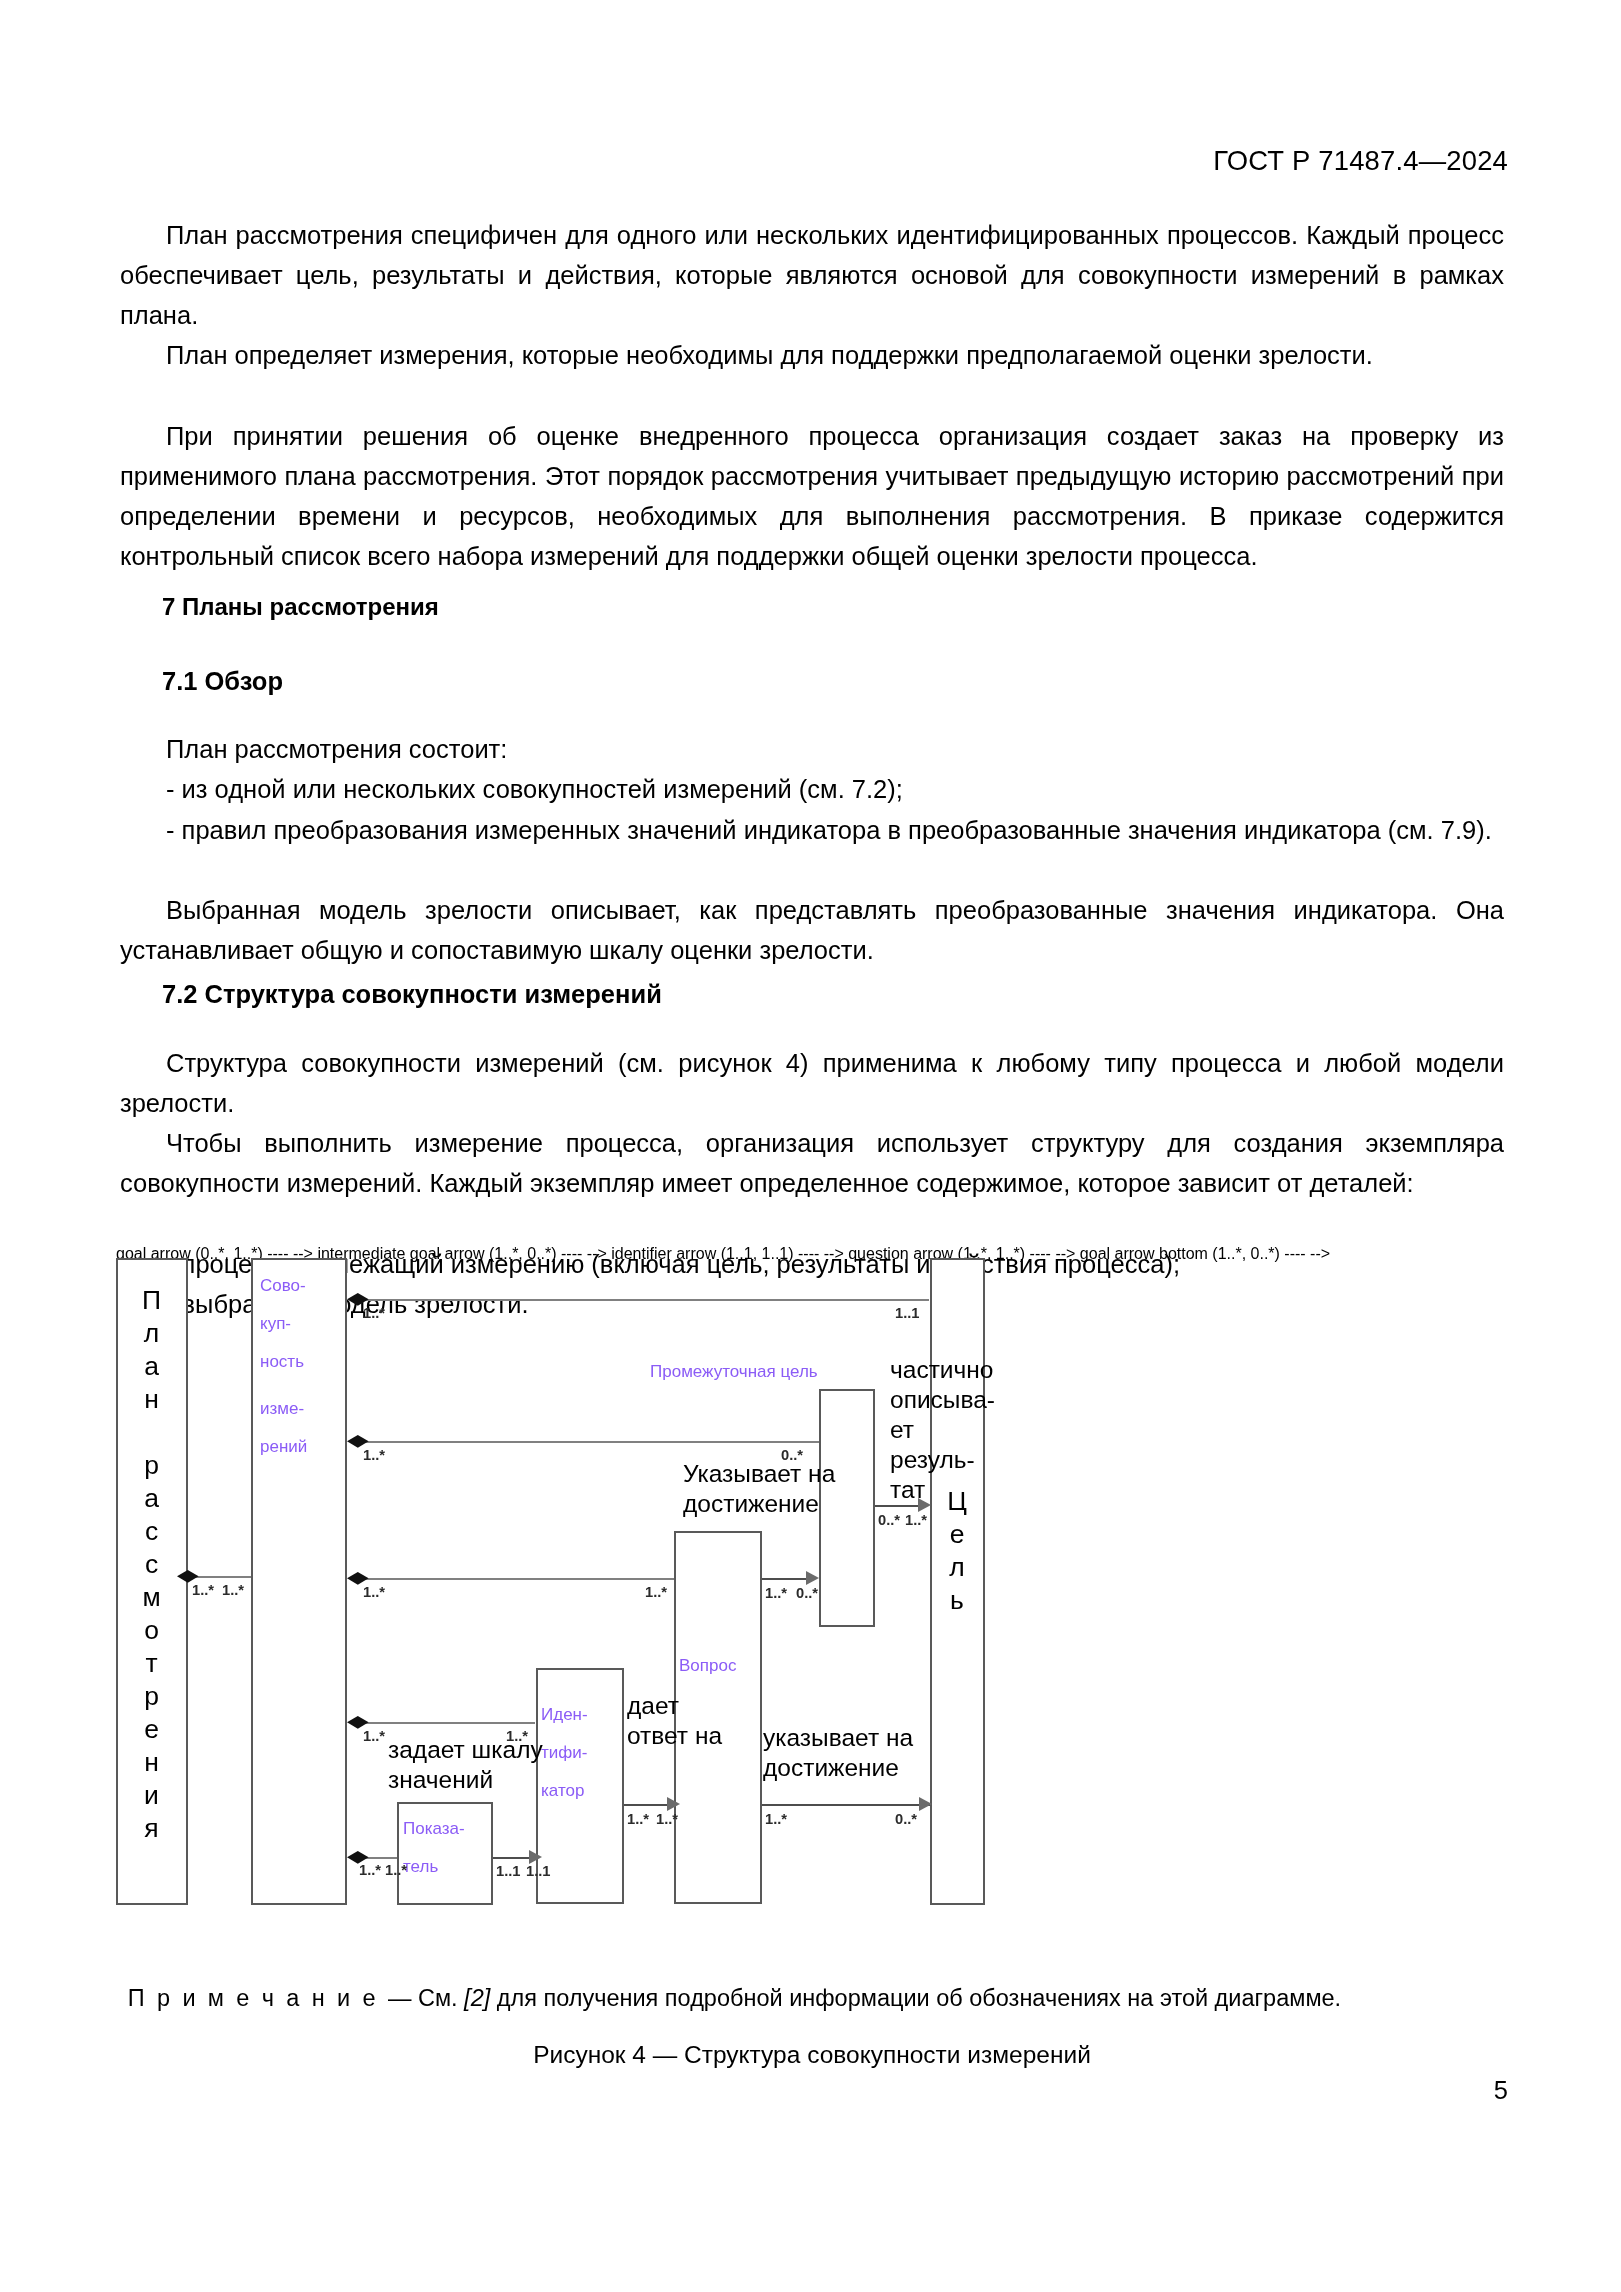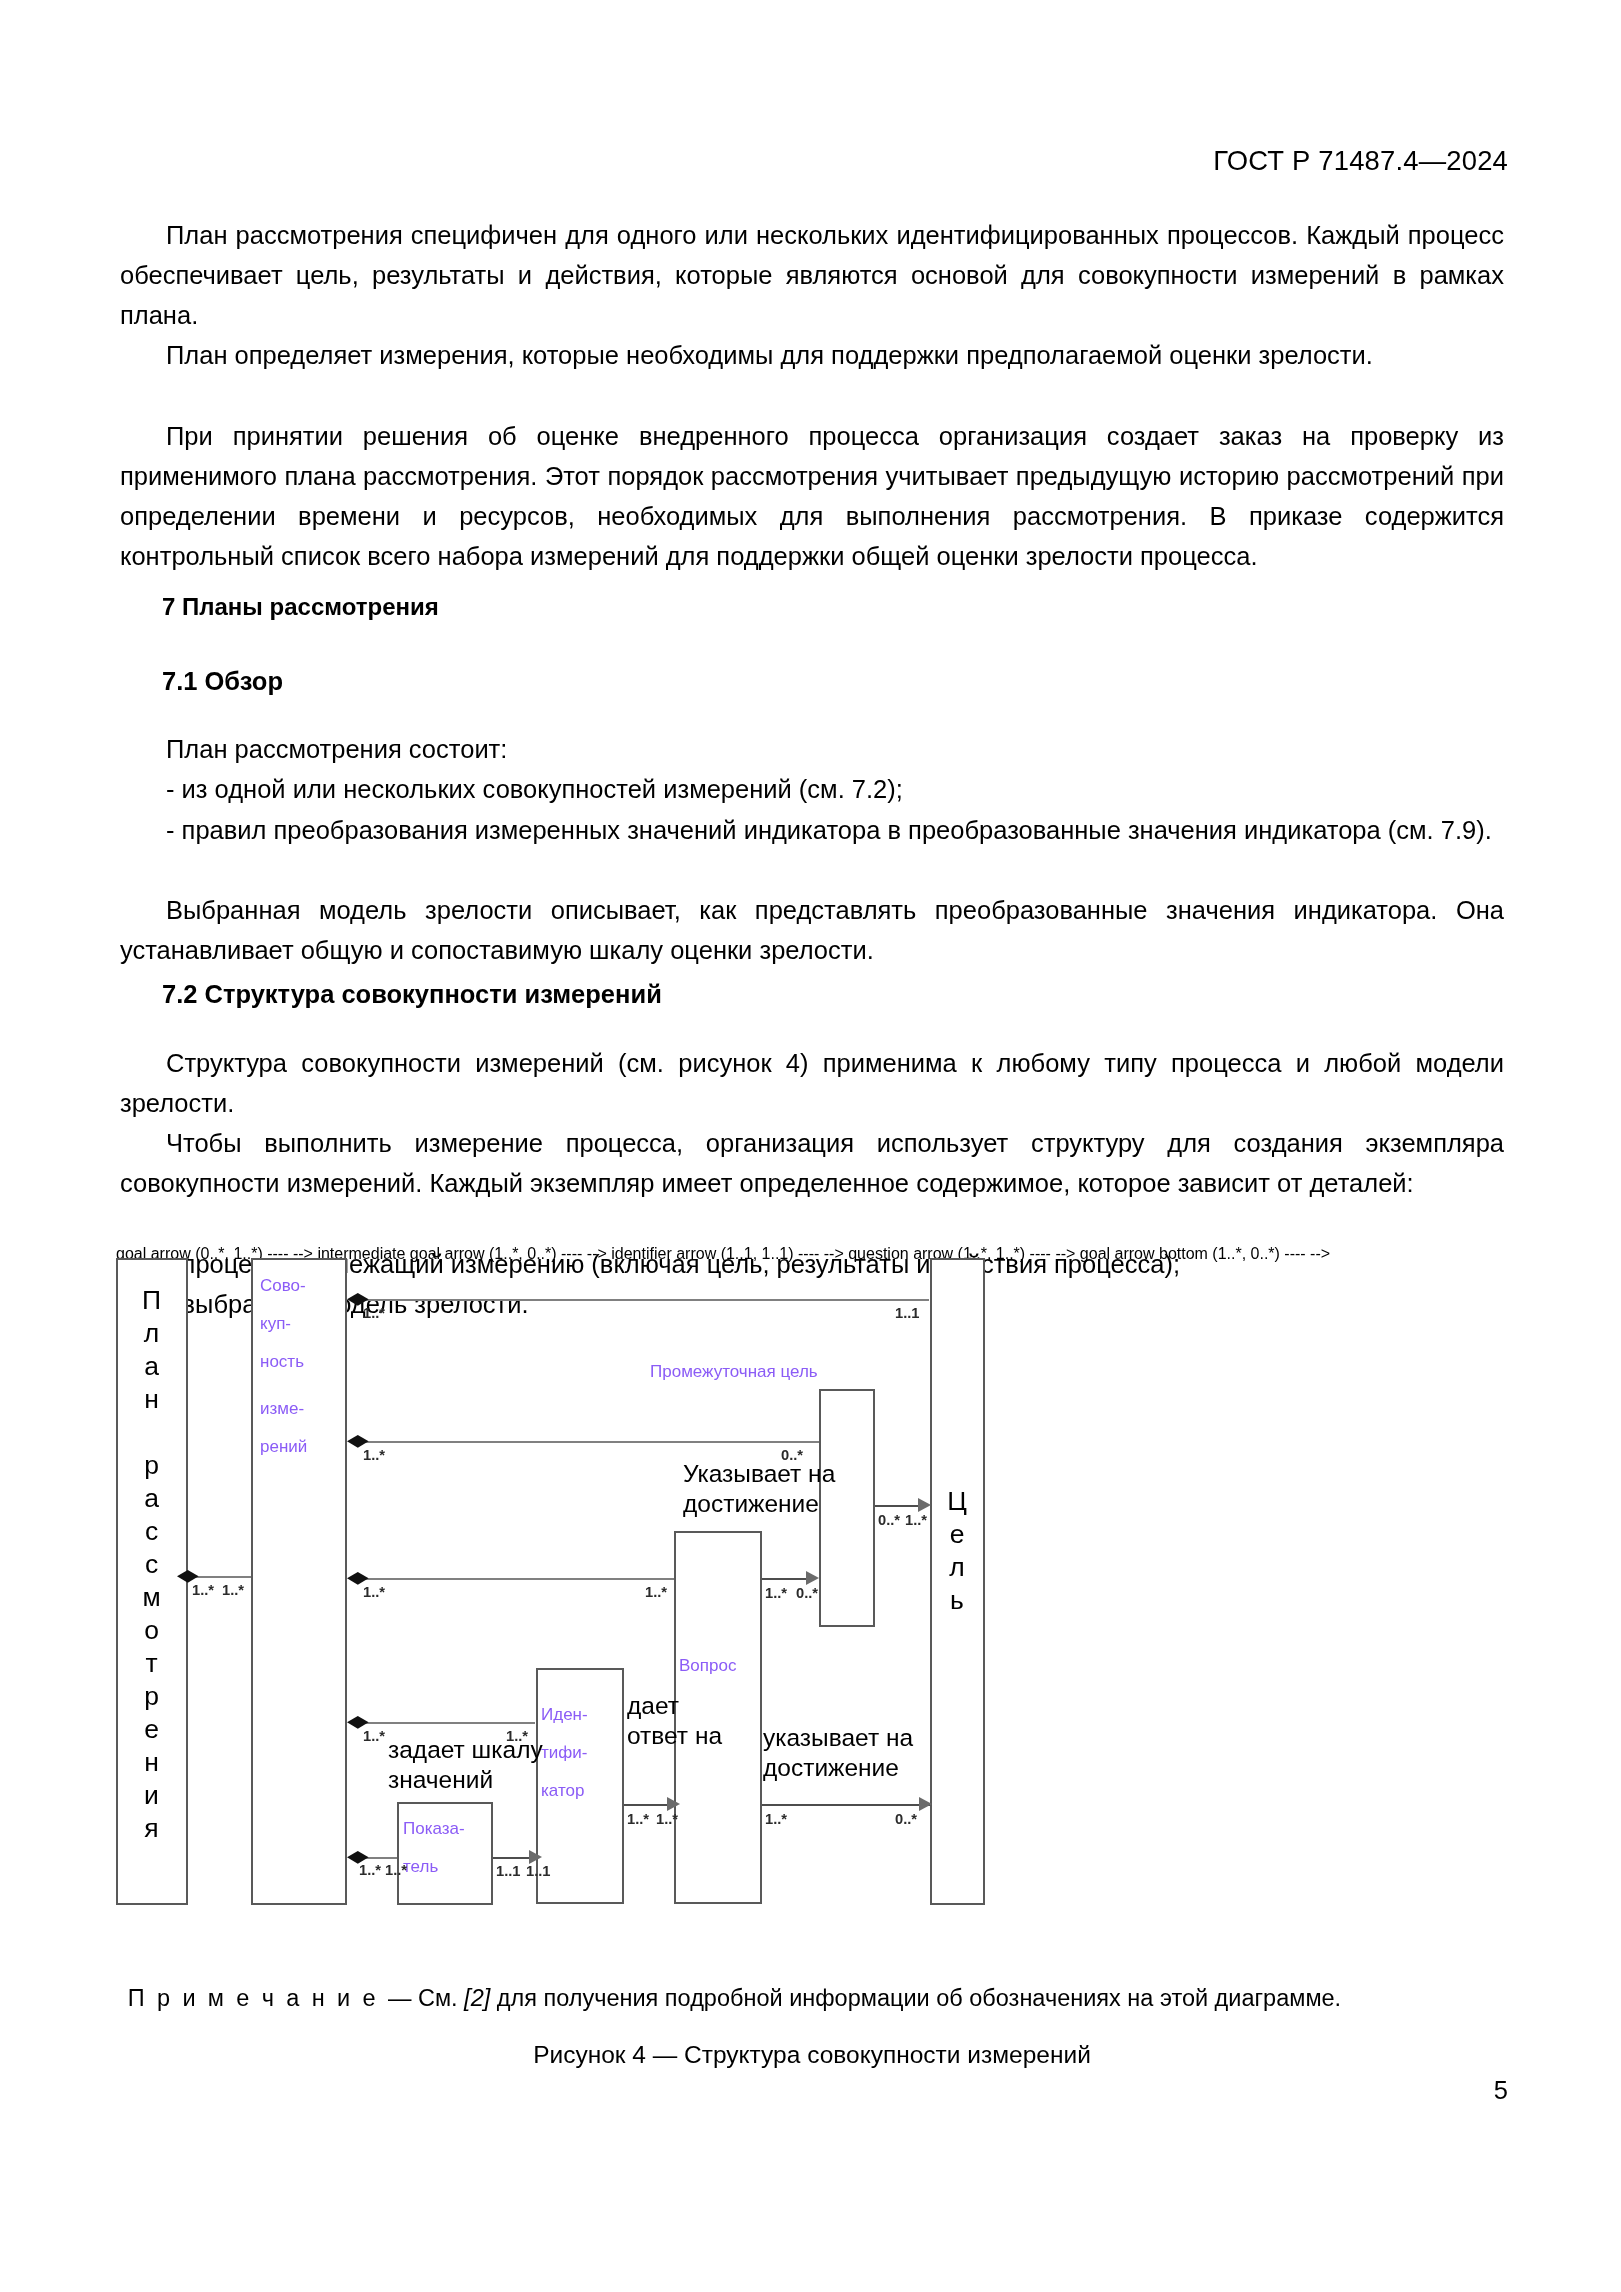--- a/index.html
+++ b/index.html
@@ -263,20 +263,25 @@
 
         <div class="nbox" style="left:703px; top:144px; width:56px; height:238px;"></div>
         <div class="nlabel" style="left:534px; top:108px; width:255px; text-align:left;">Промежуточная цель</div>
 
         <div class="nbox" style="left:814px; top:12.7px; width:55px; height:647px;"></div>
         <div class="vlabel" style="left:814px; top:240px; width:55px;">
           <span><div>Ц</div><div>е</div><div>л</div><div>ь</div></span>
         </div>
 
         
+        <div class="reltext" style="left:774px; top:110px; width:108px;">частично
+описыва-
+ет
+резуль-
+тат</div>
 
         <div class="reltext" style="left:567px; top:214px; width:225px; text-align:left;">Указывает на
 достижение</div>
 
         <div class="reltext" style="left:647px; top:478px; width:245px; text-align:left;">указывает на
 достижение</div>
 
         <div class="reltext" style="left:272px; top:490px; width:181px; text-align:left;">задает шкалу
 значений</div>
 

